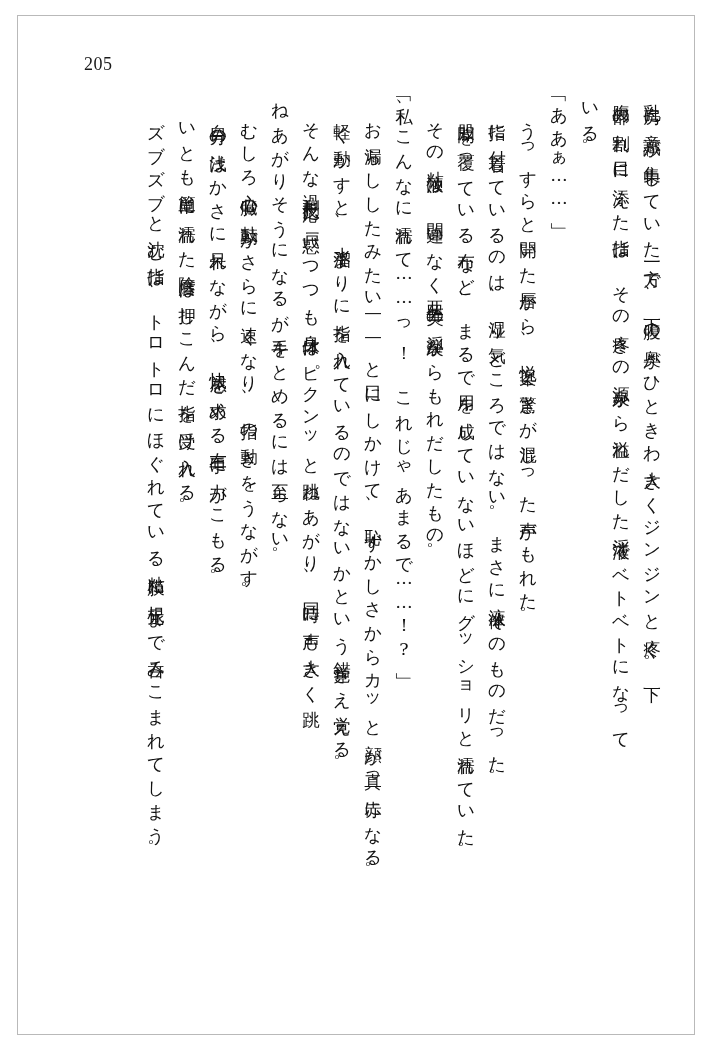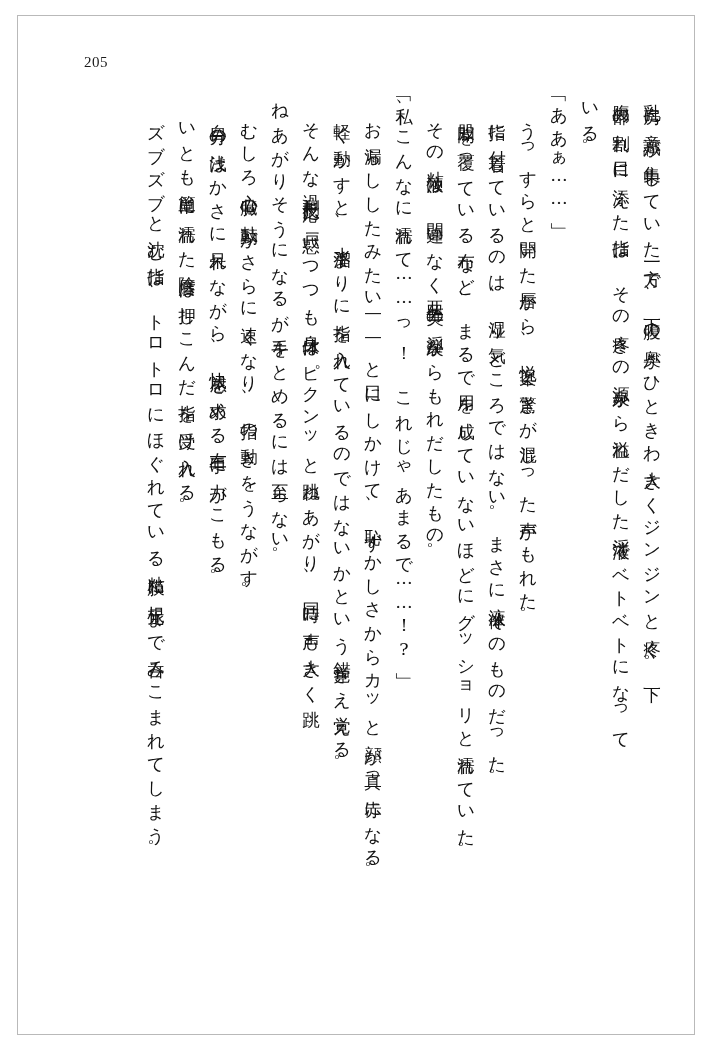--- a/index.html
+++ b/index.html
@@ -25,21 +25,21 @@
     width: 678px;
     height: 1020px;
     border: 1px solid #b9b9b9;
     box-sizing: border-box;
     pointer-events: none;
   }
   .page-number {
     position: absolute;
     left: 84px;
     top: 54px;
-    font-size: 15px;
+    font-size: 18px;
     color: #1a1a1a;
     letter-spacing: 0.5px;
     font-family: "Liberation Serif", "DejaVu Serif", serif;
   }
   .text-body {
     position: absolute;
     left: 52px;
     top: 90px;
     width: 608px;
     height: 895px;

